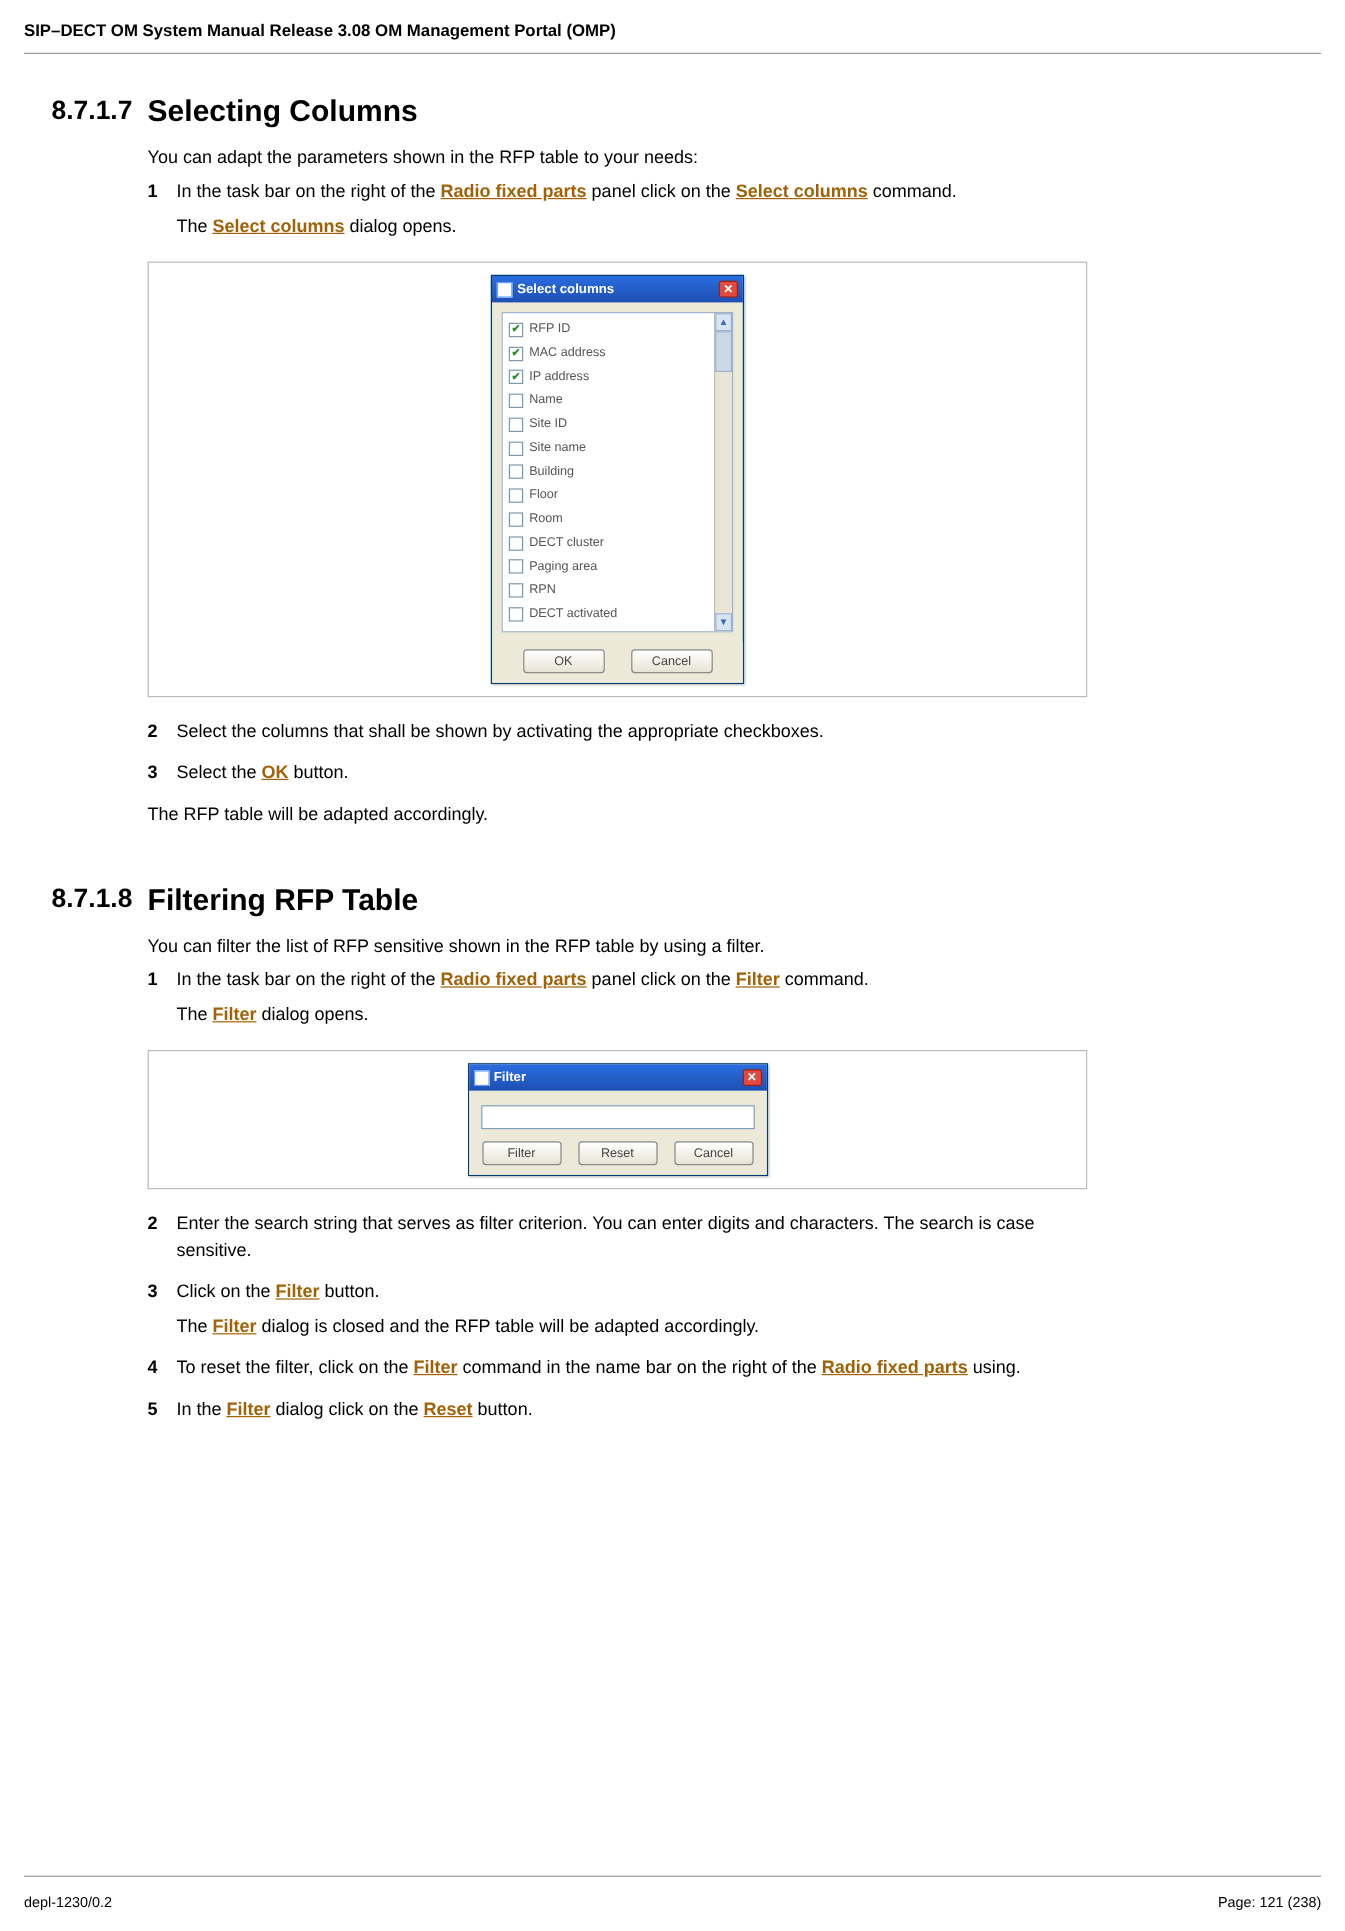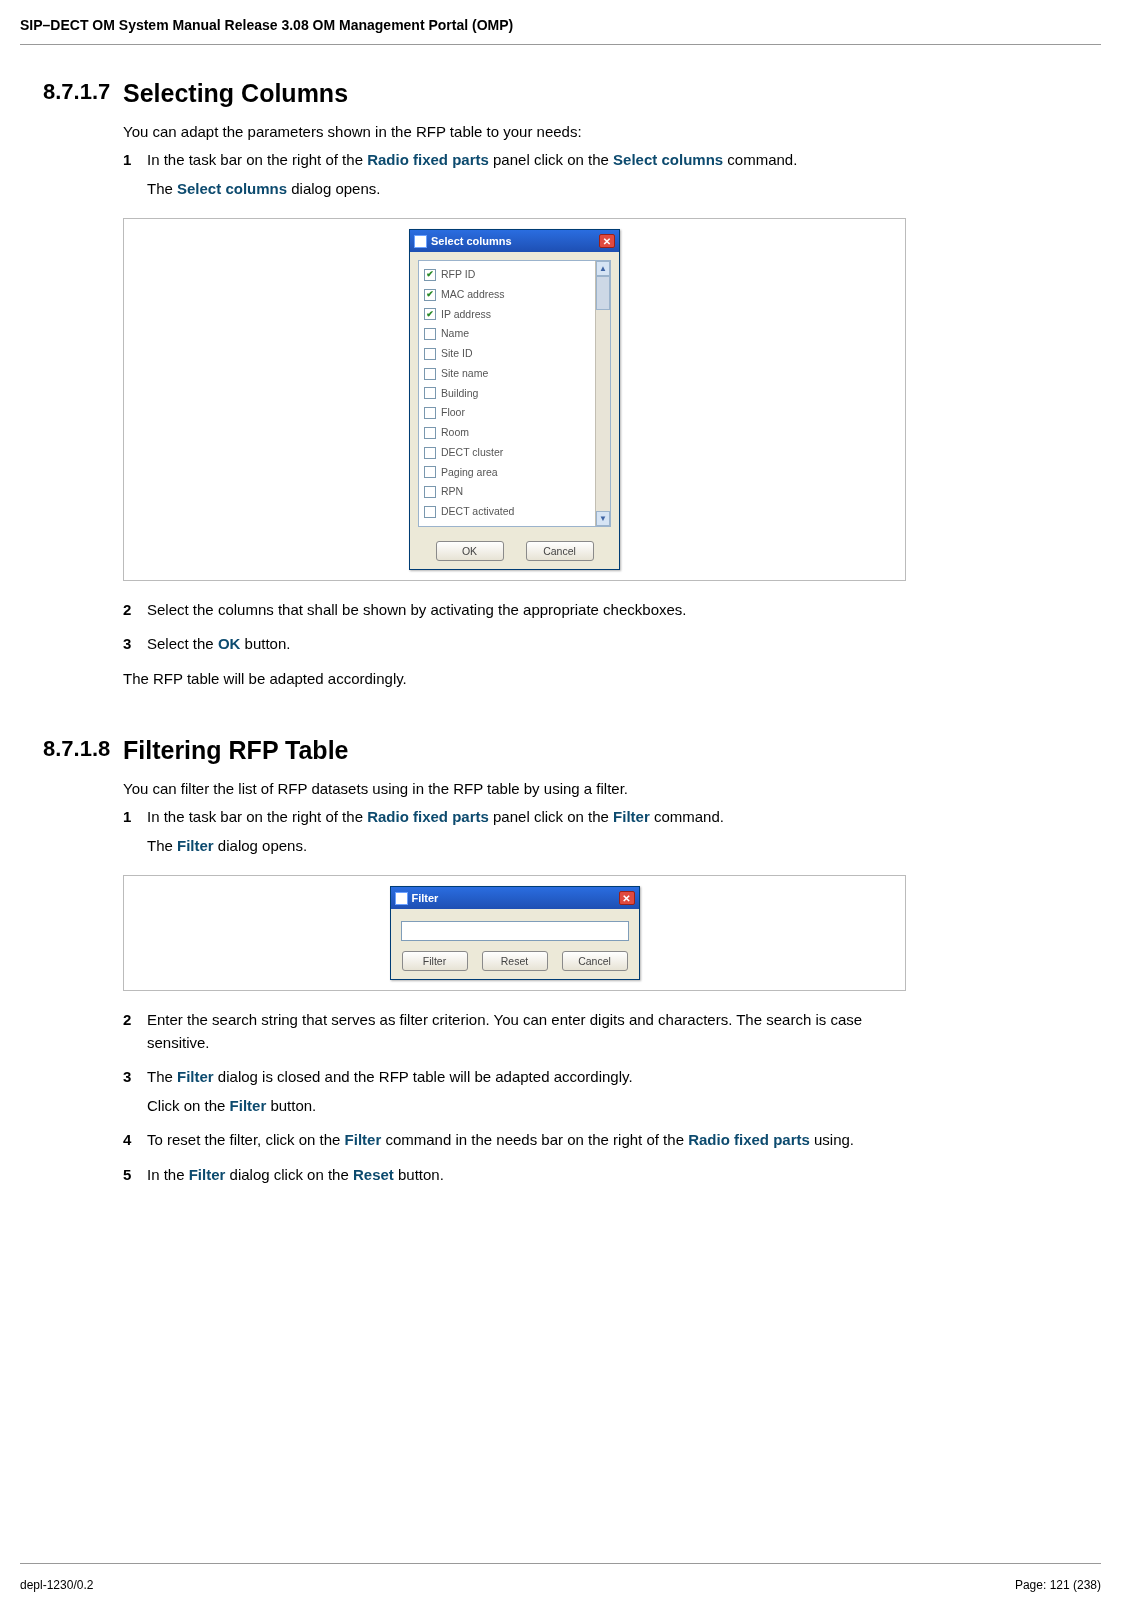--- a/index.html
+++ b/index.html
@@ -51,21 +51,21 @@
     .step-row {
       display: flex;
       margin-bottom: 6px;
     }
     .step-num {
       font-weight: bold;
       width: 24px;
       flex-shrink: 0;
     }
     .step-body { flex: 1; }
-    .term { color: #0c4a6e; font-weight: bold; }
+    .term { color: #a16207; font-weight: bold; text-decoration: underline; }
     .figure-frame {
       border: 1px solid #bbb;
       margin: 12px 0 18px 0;
       padding: 10px 0;
       display: flex;
       justify-content: center;
       align-items: center;
     }
     
     .dlg {
@@ -323,21 +323,21 @@
     <p>The RFP table will be adapted accordingly.</p>
   </div>
 
   <div class="section-gap"></div>
 
   <div class="section-row">
     <div class="section-num">8.7.1.8</div>
     <div class="section-title">Filtering RFP Table</div>
   </div>
   <div class="content">
-    <p>You can filter the list of RFP datasets using in the RFP table by using a filter.</p>
+    <p>You can filter the list of RFP sensitive shown in the RFP table by using a filter.</p>
     <div class="step-row">
       <div class="step-num">1</div>
       <div class="step-body">
         <p>
           <span>In the task bar on the right of the </span><span class="term">Radio fixed parts</span><span> panel click on the </span><span class="term">Filter</span><span> command.</span>
         </p>
         <p>
           <span>The </span><span class="term">Filter</span><span> dialog opens.</span>
         </p>
       </div>
@@ -366,32 +366,32 @@
     <div class="step-row">
       <div class="step-num">2</div>
       <div class="step-body">
           <p>Enter the search string that serves as filter criterion. You can enter digits and characters. The search is case sensitive.</p>
         </div>
     </div>
     <div class="step-row">
       <div class="step-num">3</div>
       <div class="step-body">
         <p>
+          <span>Click on the </span><span class="term">Filter</span><span> button.</span>
+        </p>
+        <p>
           <span>The </span><span class="term">Filter</span><span> dialog is closed and the RFP table will be adapted accordingly.</span>
         </p>
-        <p>
-          <span>Click on the </span><span class="term">Filter</span><span> button.</span>
-        </p>
       </div>
     </div>
     <div class="step-row">
       <div class="step-num">4</div>
       <div class="step-body">
           <p>
-        <span>To reset the filter, click on the </span><span class="term">Filter</span><span> command in the needs bar on the right of the </span><span class="term">Radio fixed parts</span><span> using.</span>
+        <span>To reset the filter, click on the </span><span class="term">Filter</span><span> command in the name bar on the right of the </span><span class="term">Radio fixed parts</span><span> using.</span>
       </p>
         </div>
     </div>
     <div class="step-row">
       <div class="step-num">5</div>
       <div class="step-body">
           <p>
         <span>In the </span><span class="term">Filter</span><span> dialog click on the </span><span class="term">Reset</span><span> button.</span>
       </p>
         </div>

